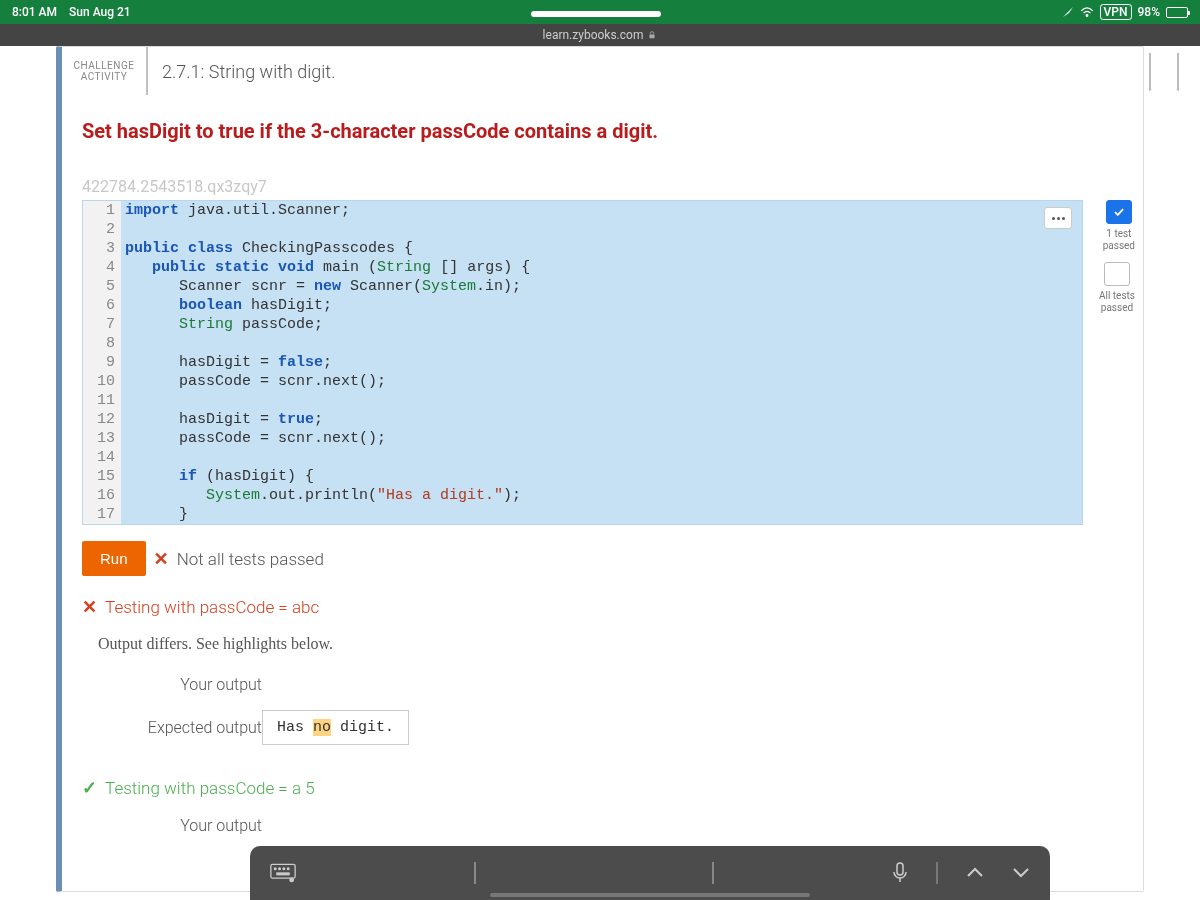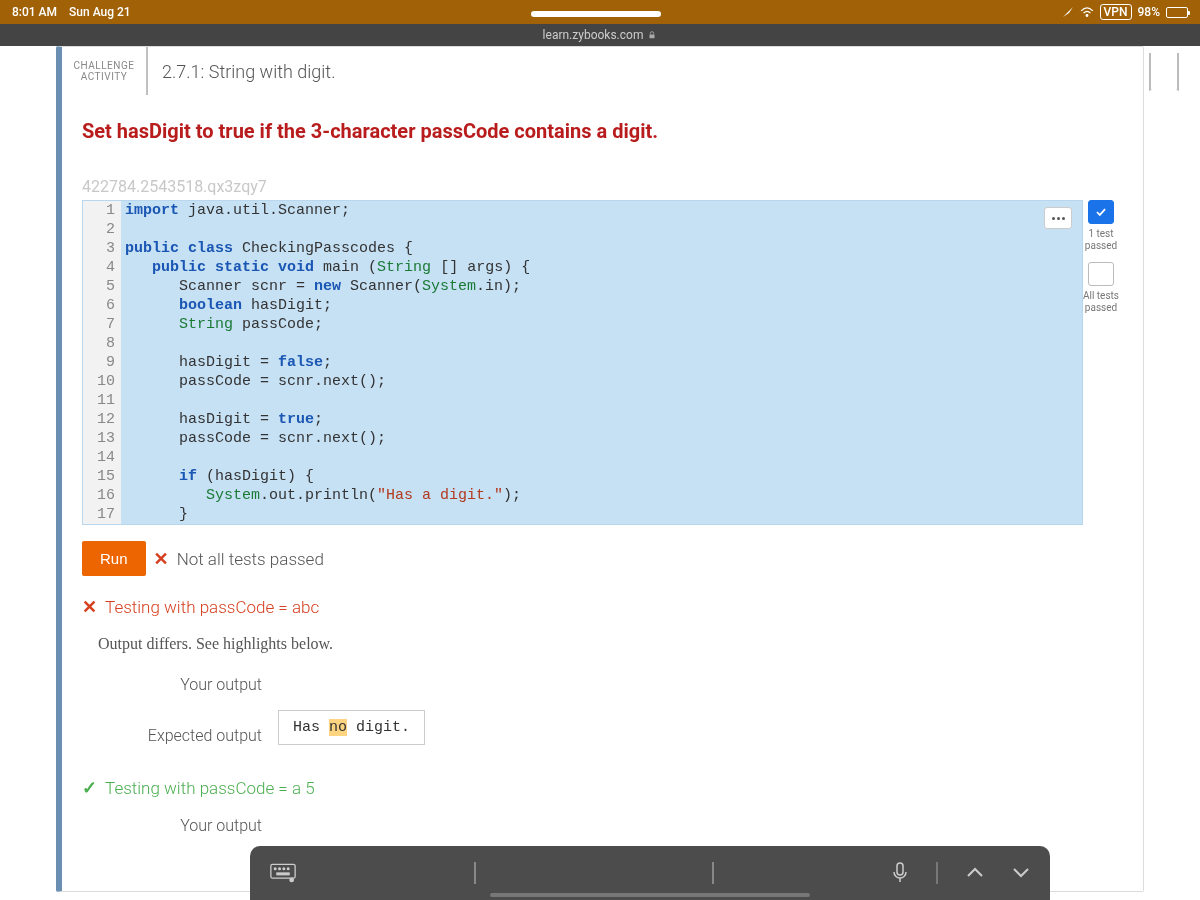--- a/index.html
+++ b/index.html
@@ -6,21 +6,21 @@
 body {
   font-family: -apple-system, BlinkMacSystemFont, "Segoe UI", Roboto, sans-serif;
   background: #fff;
   width: 1200px;
   height: 900px;
   overflow: hidden;
   position: relative;
 }
 
 .status-bar {
-  background: #a16207;
+  background: #15803d;
   color: #fff;
   height: 24px;
   display: flex;
   align-items: center;
   padding: 0 12px;
   font-size: 12px;
   font-weight: 500;
 }
 .status-left { display: flex; gap: 12px; }
 .status-center {
@@ -173,26 +173,26 @@
   align-items: center;
   justify-content: center;
   gap: 2px;
 }
 .more-btn span {
   width: 3px; height: 3px; background: #555; border-radius: 50%;
 }
 
 .test-status-col {
   position: absolute;
-  right: 19px;
+  right: 8px;
   top: 0;
   width: 46px;
   display: flex;
   flex-direction: column;
-  align-items: center;
+  align-items: flex-end;
   gap: 10px;
 }
 .test-block { text-align: center; font-size: 10px; color: #777; line-height: 12px; }
 .status-box {
   width: 26px;
   height: 24px;
   border: 1px solid #bbb;
   border-radius: 3px;
   margin: 0 auto 4px;
   display: flex;
@@ -245,23 +245,22 @@
 .diff-msg {
   font-size: 16px;
   font-weight: 300;
   color: #555;
   margin: 0 0 22px 16px;
   font-family: Liberation Serif, serif;
 }
 
 .output-row {
   display: flex;
-  align-items: flex-end;
+  align-items: center;
   margin: 0 0 16px 40px;
-  gap: 16px;
 }
 .output-label {
   width: 140px;
   text-align: right;
   font-size: 16px;
   font-weight: 300;
   color: #555;
 }
 .output-box {
   border: 1px solid #ccc;

